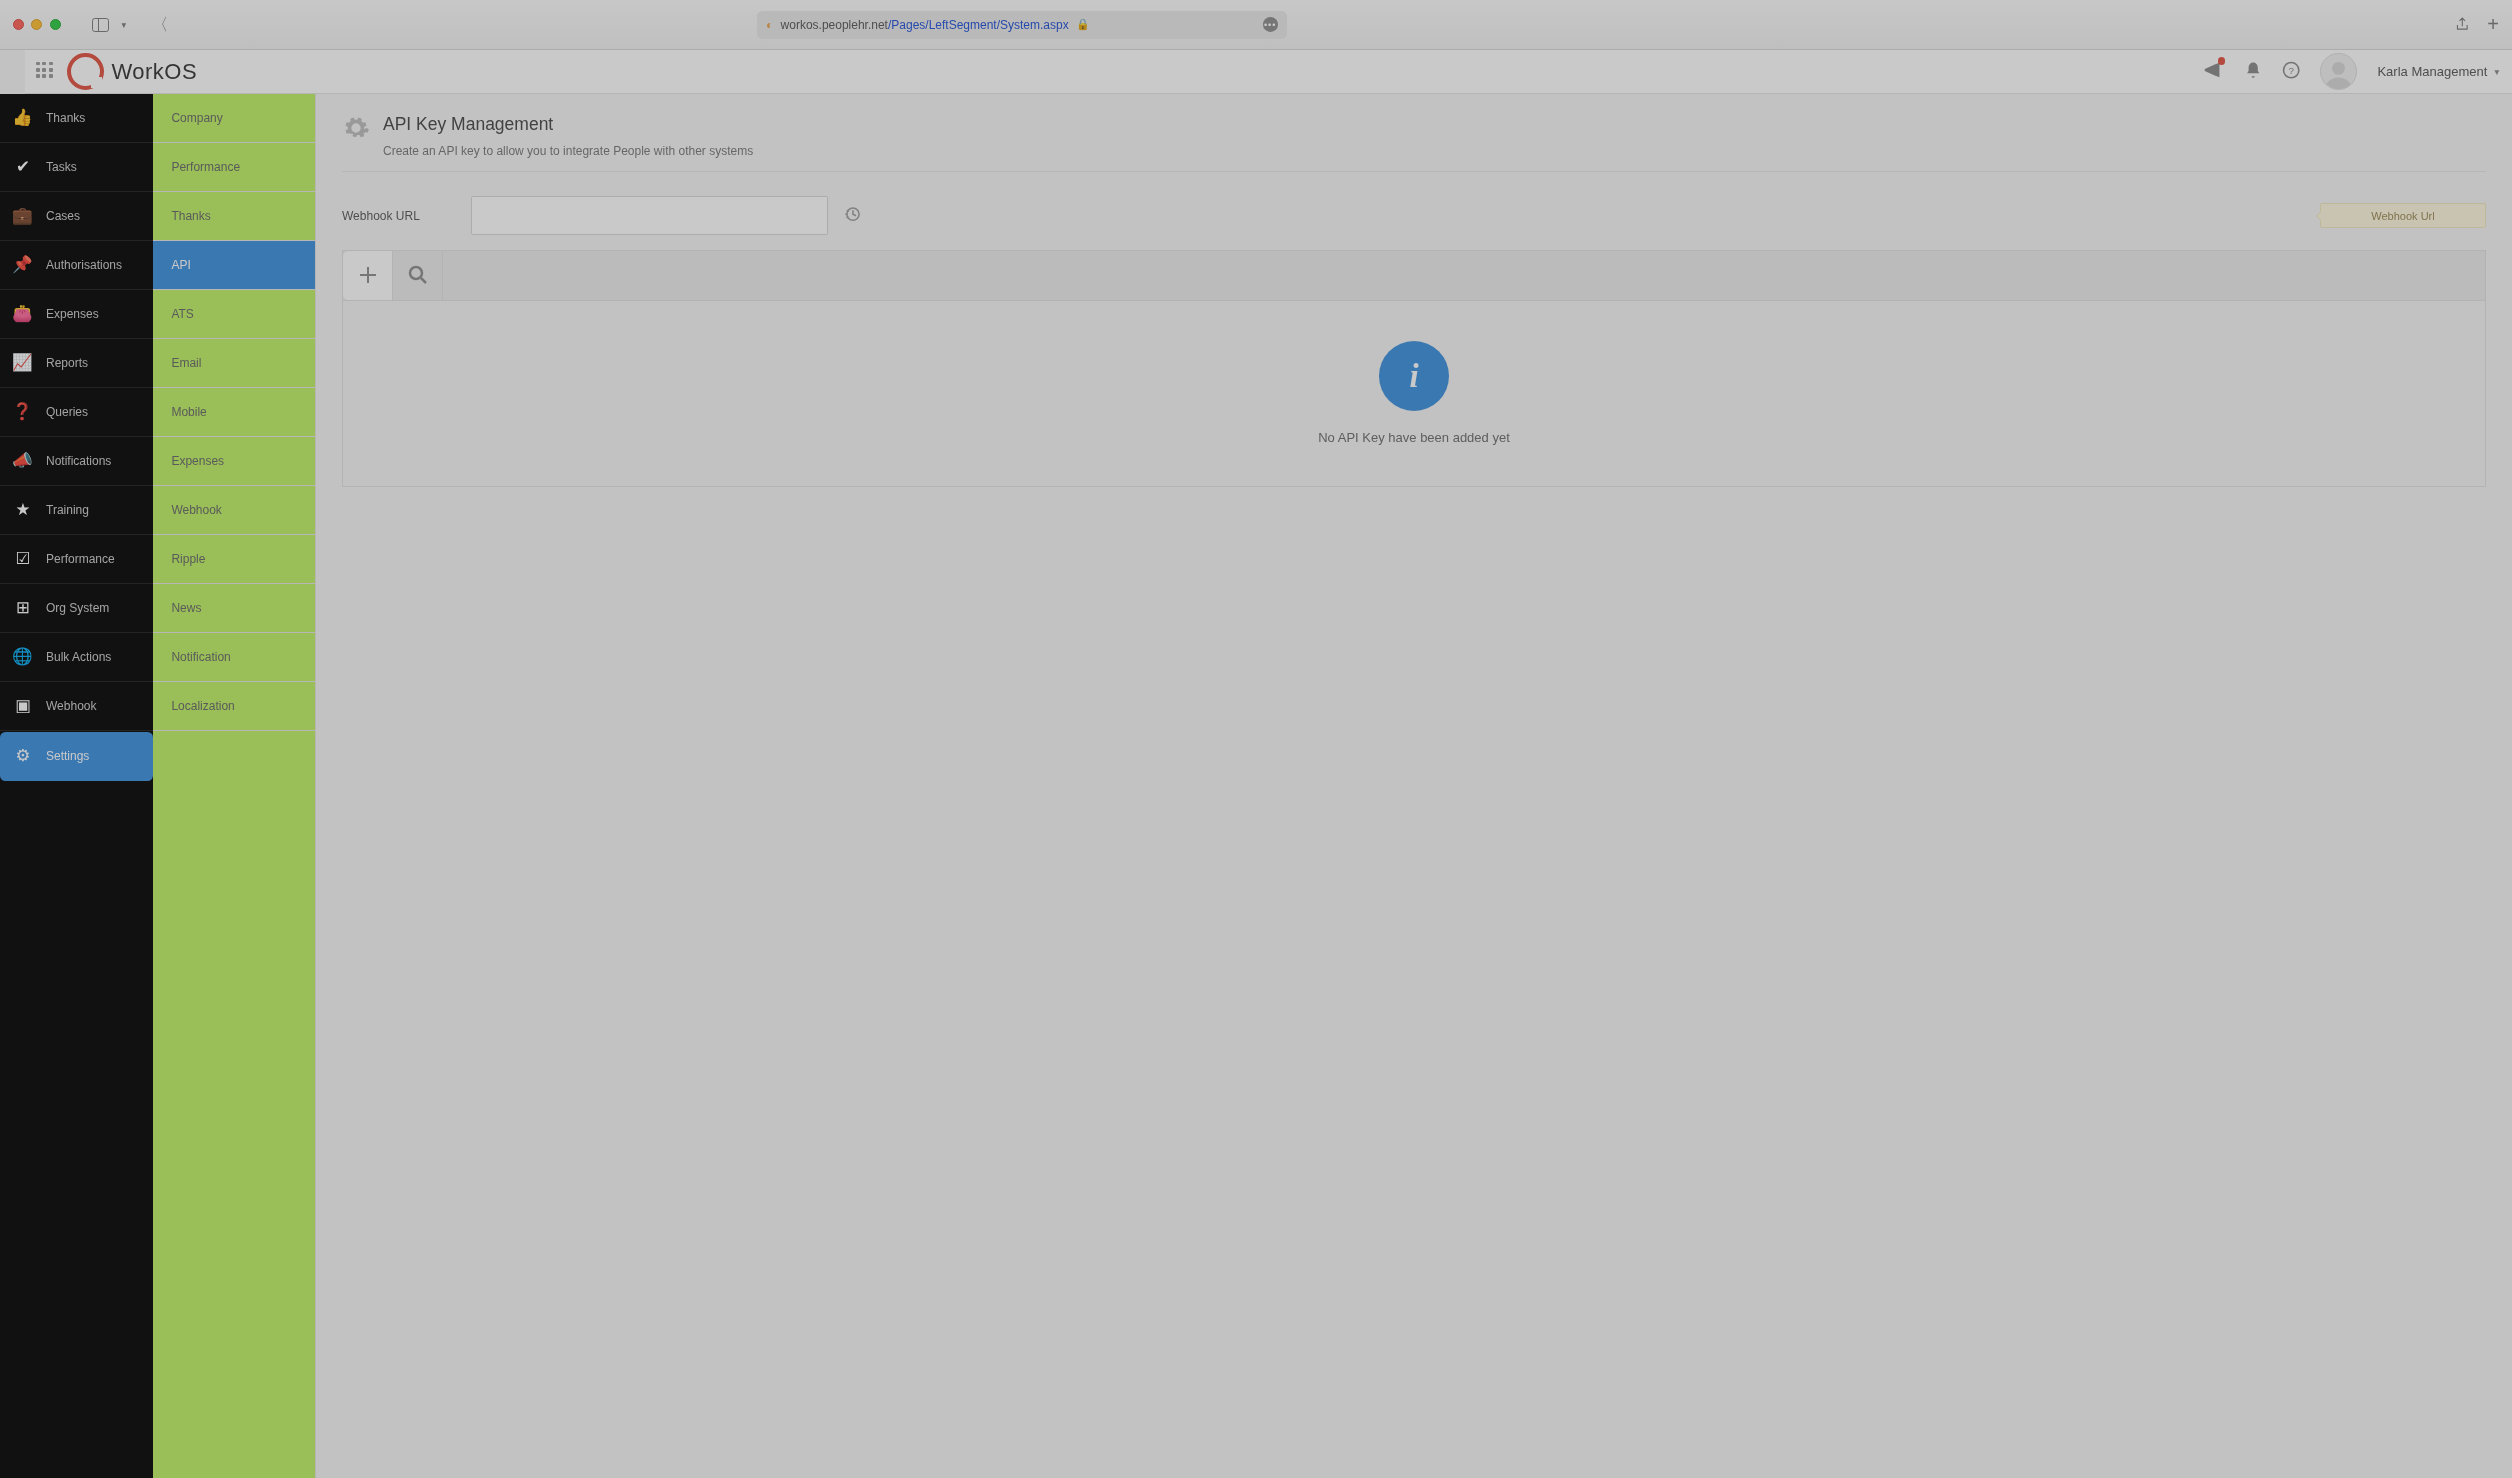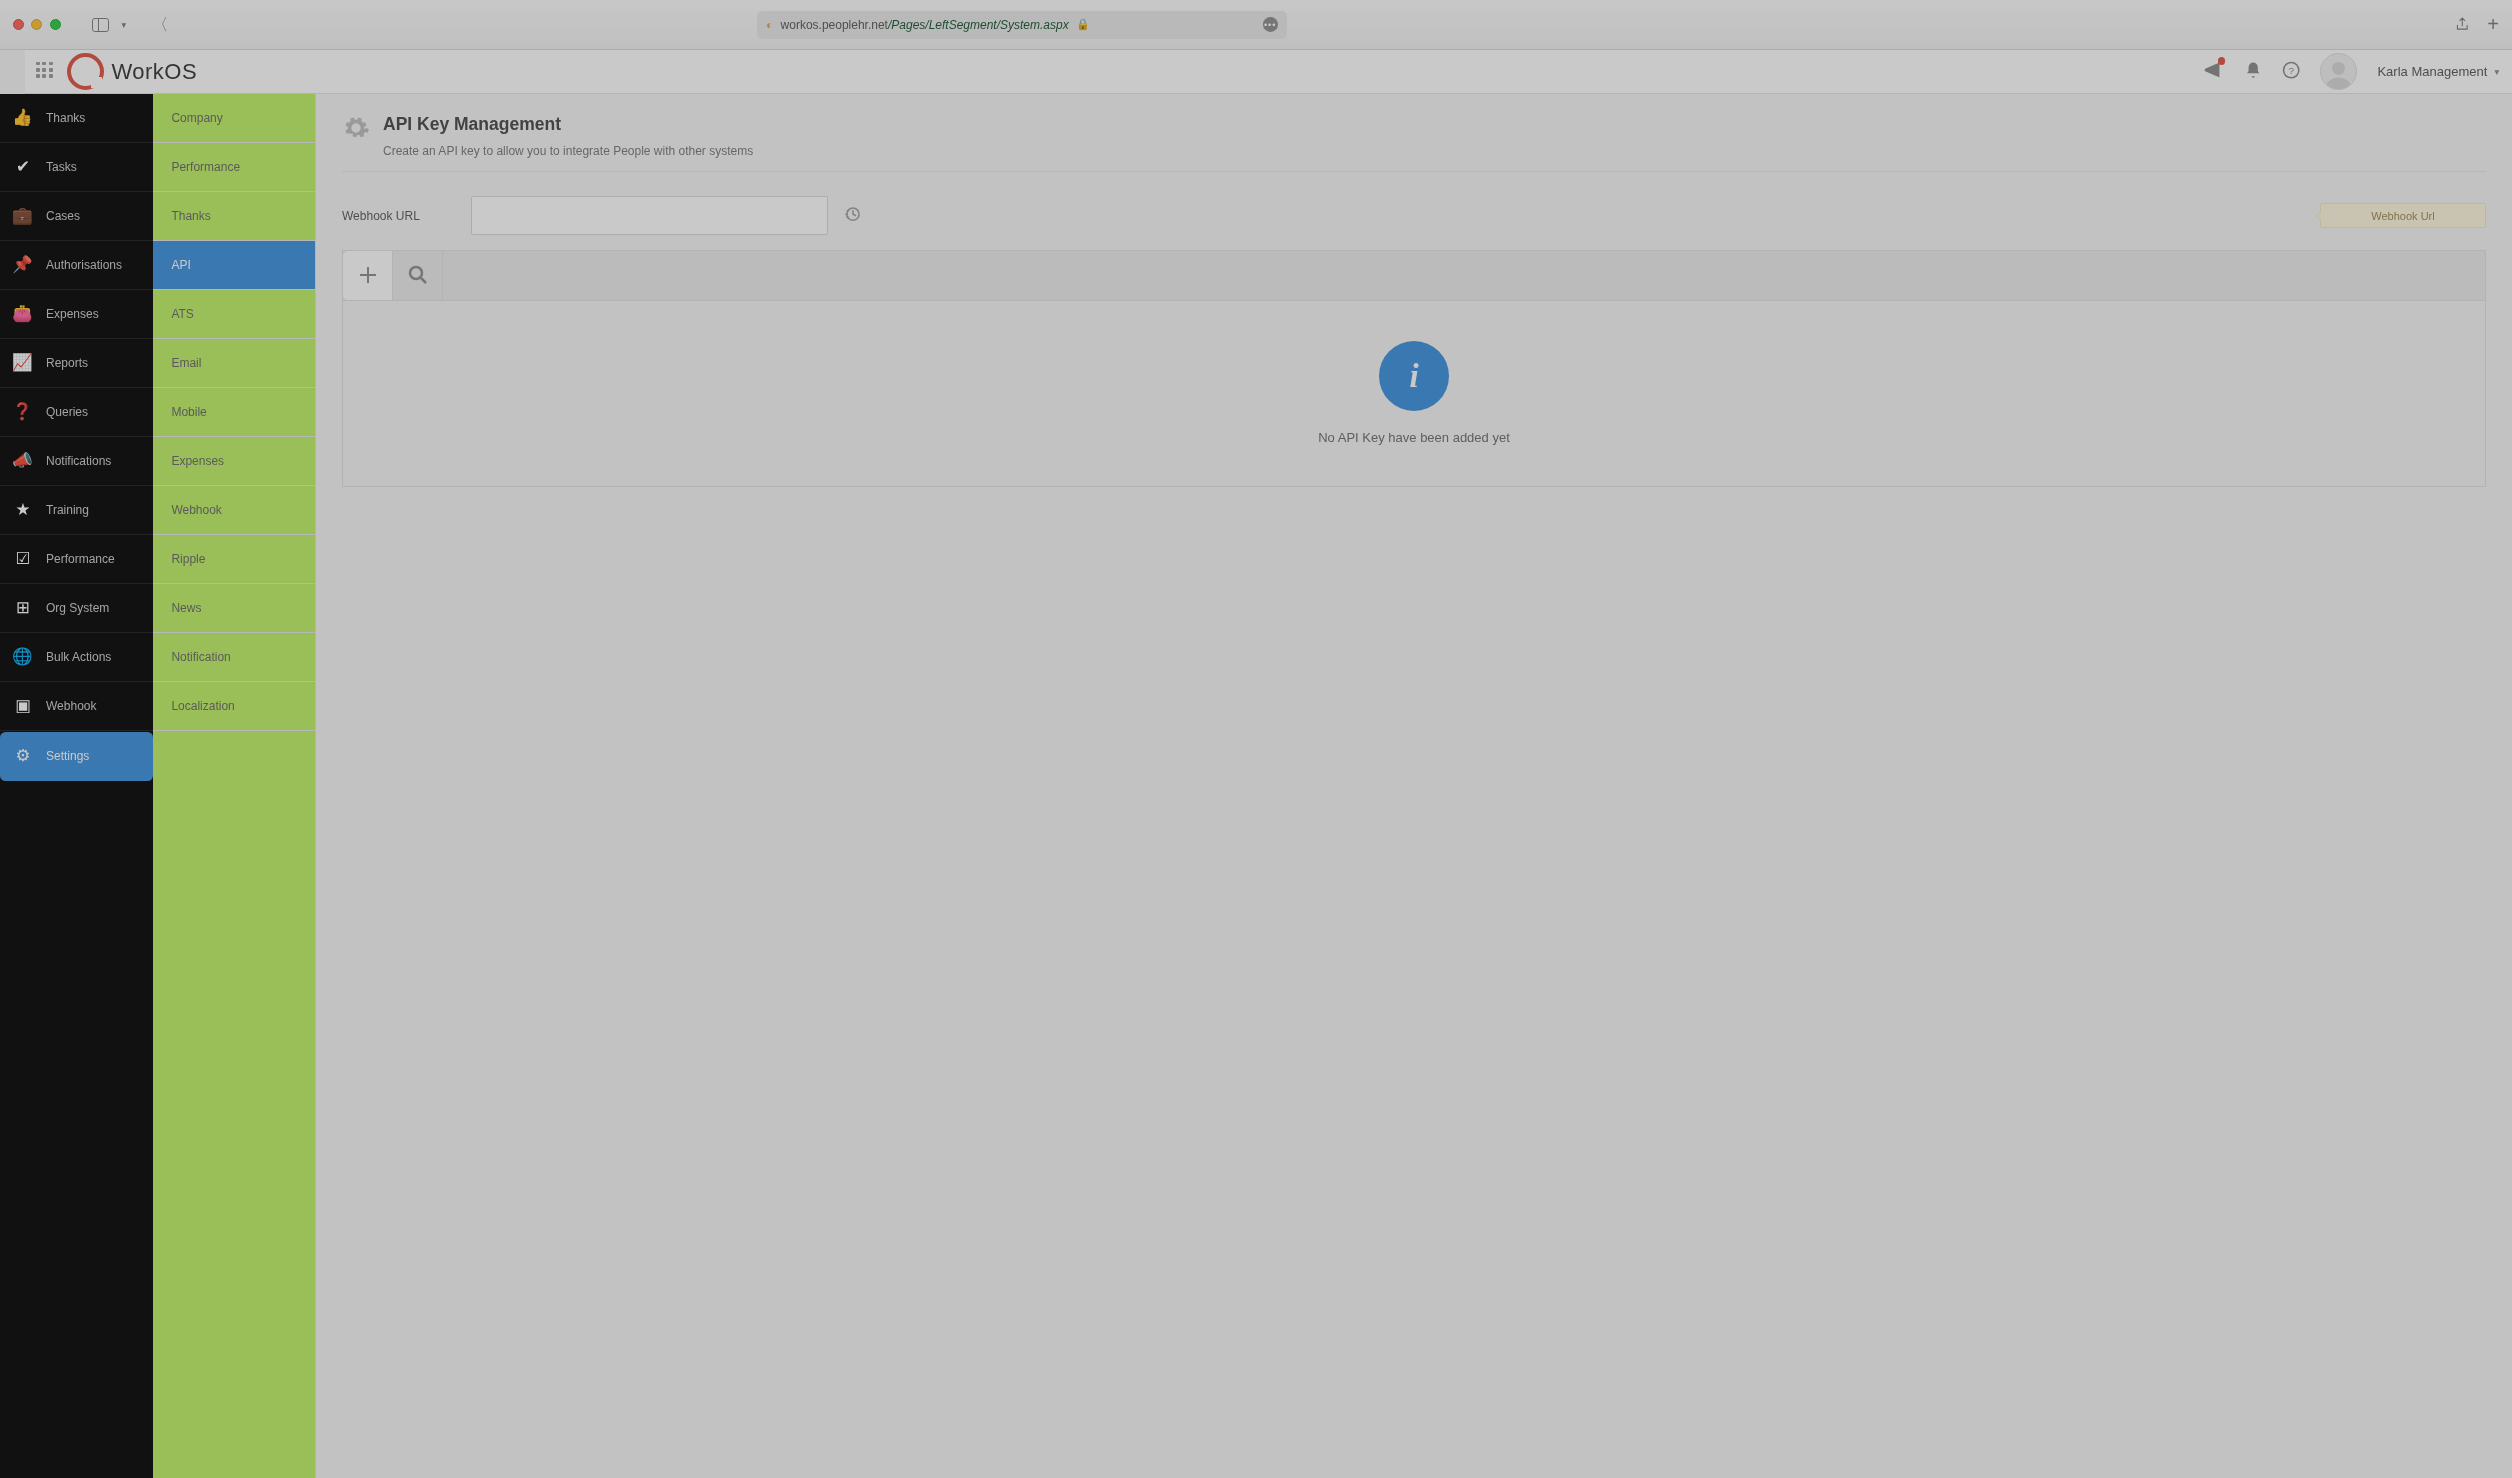--- a/index.html
+++ b/index.html
@@ -13,21 +13,21 @@
   .tl-r { background: #ff5f57; border: 0.9px solid #e24640; }
   .tl-y { background: #ffbd2e; border: 0.9px solid #dfa023; }
   .tl-g { background: #28c940; border: 0.9px solid #1dad2c; }
   .chrome .box-icon { width:16.6px; height:14px; border:1.5px solid #7a7a7a; border-radius:2.8px; position:relative; margin-left:22px;}
   .chrome .box-icon::after{content:"";position:absolute;left:4.6px;top:-0.9px;bottom:-0.9px;width:1.5px;background:#7a7a7a;}
   .chrome .chev { margin-left:3.7px; color:#7a7a7a; font-size:9.2px;}
   .chrome .back { margin-left:16.6px; color:#8b8b8b; font-size:16.6px;}
   .url-pill { flex:0 0 530px; margin-left:auto; margin-right:auto; height:28px; background:#e9e9e9; border-radius:5.5px; display:flex; align-items:center; padding:0 9.2px; gap:7.4px; color:#545454; font-size:12px;}
   .url-pill .lock { color:#8d8d8d; font-size:11px;}
   .url-pill .reader { margin-left:auto; width:14.7px; height:14.7px; border-radius:50%; background:#8d8d8d; display:flex;align-items:center;justify-content:center;color:#fff;font-size:9.2px;letter-spacing:0.9px;}
-  .url-text .dim { color:#14532d;font-style:italic; }
+  .url-text .dim { color:#1d4ed8; }
   .chrome .right { margin-left:auto; display:flex; gap:16.6px; color:#7a7a7a; align-items:center;}
   .chrome .right svg { width:16.6px; height:16.6px; stroke:#7a7a7a; fill:none; stroke-width:1.6;}
   .chrome .plus { font-size:20px; color:#7a7a7a; font-weight:300;}
 
   
   .app { position: absolute; top:50px; left:0; right:0; bottom:0; display:flex; flex-direction:column; }
 
   
   .appbar { height:44px; background:#fff; border-bottom:0.9px solid #e3e3e3; display:flex; align-items:center; padding:0 11px 0 5.5px;margin-left:25px; }
   .dots9 { width:20px; height:20px; margin:0 11px 0 5.5px; display:grid; grid-template-columns:repeat(3,3.7px); grid-auto-rows:3.7px; gap:2.8px; }
@@ -54,21 +54,21 @@
   .nav1-item.active { background:#3a8fde; color:#fff; border-radius:5.5px; margin:0.9px 0; border-bottom:none;}
   .nav2 { width:163px; background:#bef264; border-right:0.9px solid #e3e3e3; overflow-y:auto;}
   .nav2-item { height:49px; display:flex; align-items:center; padding:0 18.4px; border-bottom:0.9px solid #e7e7e7; font-size:12px; color:#666; cursor:pointer;}
   .nav2-item.active { background:#3a8fde; color:#fff;}
   .main { flex:1; padding:20px 26px 0 26px; overflow:auto;}
 
   
   .page-head { display:flex; gap:13px; padding-bottom:13px; border-bottom:0.9px solid #e6e6e6; align-items:flex-start;}
   .gear-big { color:#bdbdbd;}
   .gear-big svg { width:28px;height:28px; fill:#bdbdbd;}
-  .page-head h1 { font-size:17.5px; font-weight:700; color:#444;}
+  .page-head h1 { font-size:17.5px; font-weight:400; color:#444;}
   .page-head p { font-size:12px; color:#777; margin-top:9px;}
 
   .field-row { display:flex; align-items:center; margin-top:24px; gap:4px;}
   .field-row label { width:125px; font-size:12px; color:#555; font-weight:500;}
   .field-row input { width:357px; height:39px; border:0.9px solid #d7d7d7; border-radius:1.8px; padding:0 9.2px; font-size:13px;}
   .history-ic { margin-left:11px; color:#9c9c9c;}
   .history-ic svg{width:18.4px;height:18.4px;fill:none;stroke:#9c9c9c;stroke-width:2;}
   .tip { margin-left:auto; position:relative; background:#fff7de; border:0.9px solid #f1e6bd; color:#9b8a54; font-size:11px; padding:5.5px 14.7px; border-radius:1.8px; min-width:166px; text-align:center;}
   .tip::before { content:""; position:absolute; left:-8.3px; top:50%; transform:translateY(-50%); border:4.6px solid transparent; border-right-color:#fff7de;}
   .tip::after { content:""; position:absolute; left:-10px; top:50%; transform:translateY(-50%); border:5.5px solid transparent; border-right-color:#f1e6bd; z-index:-1;}

